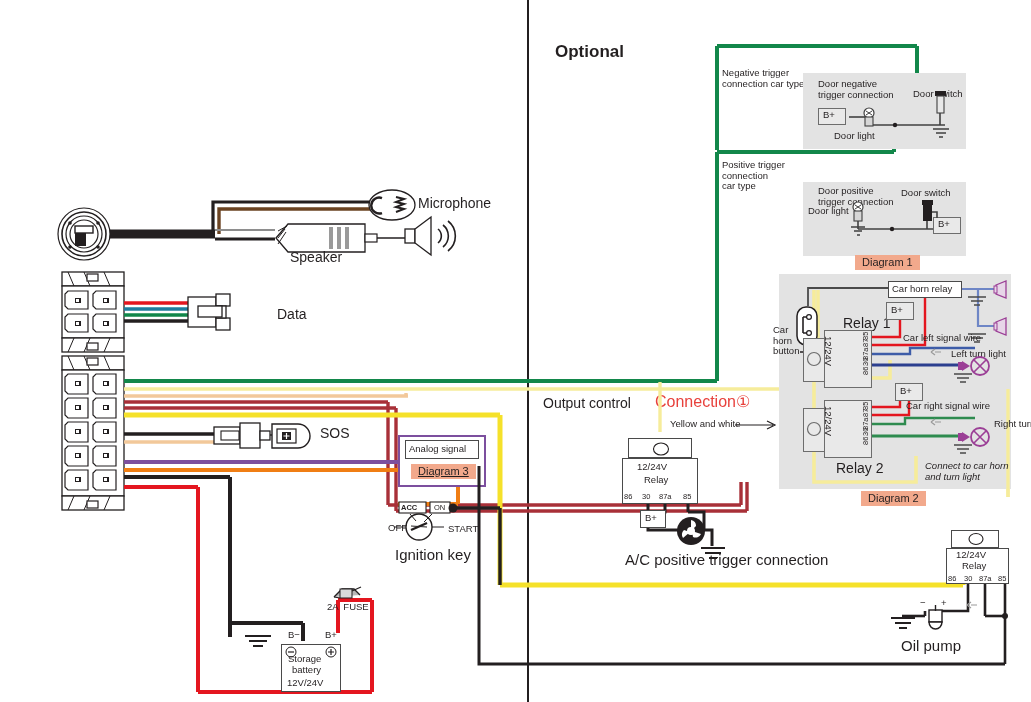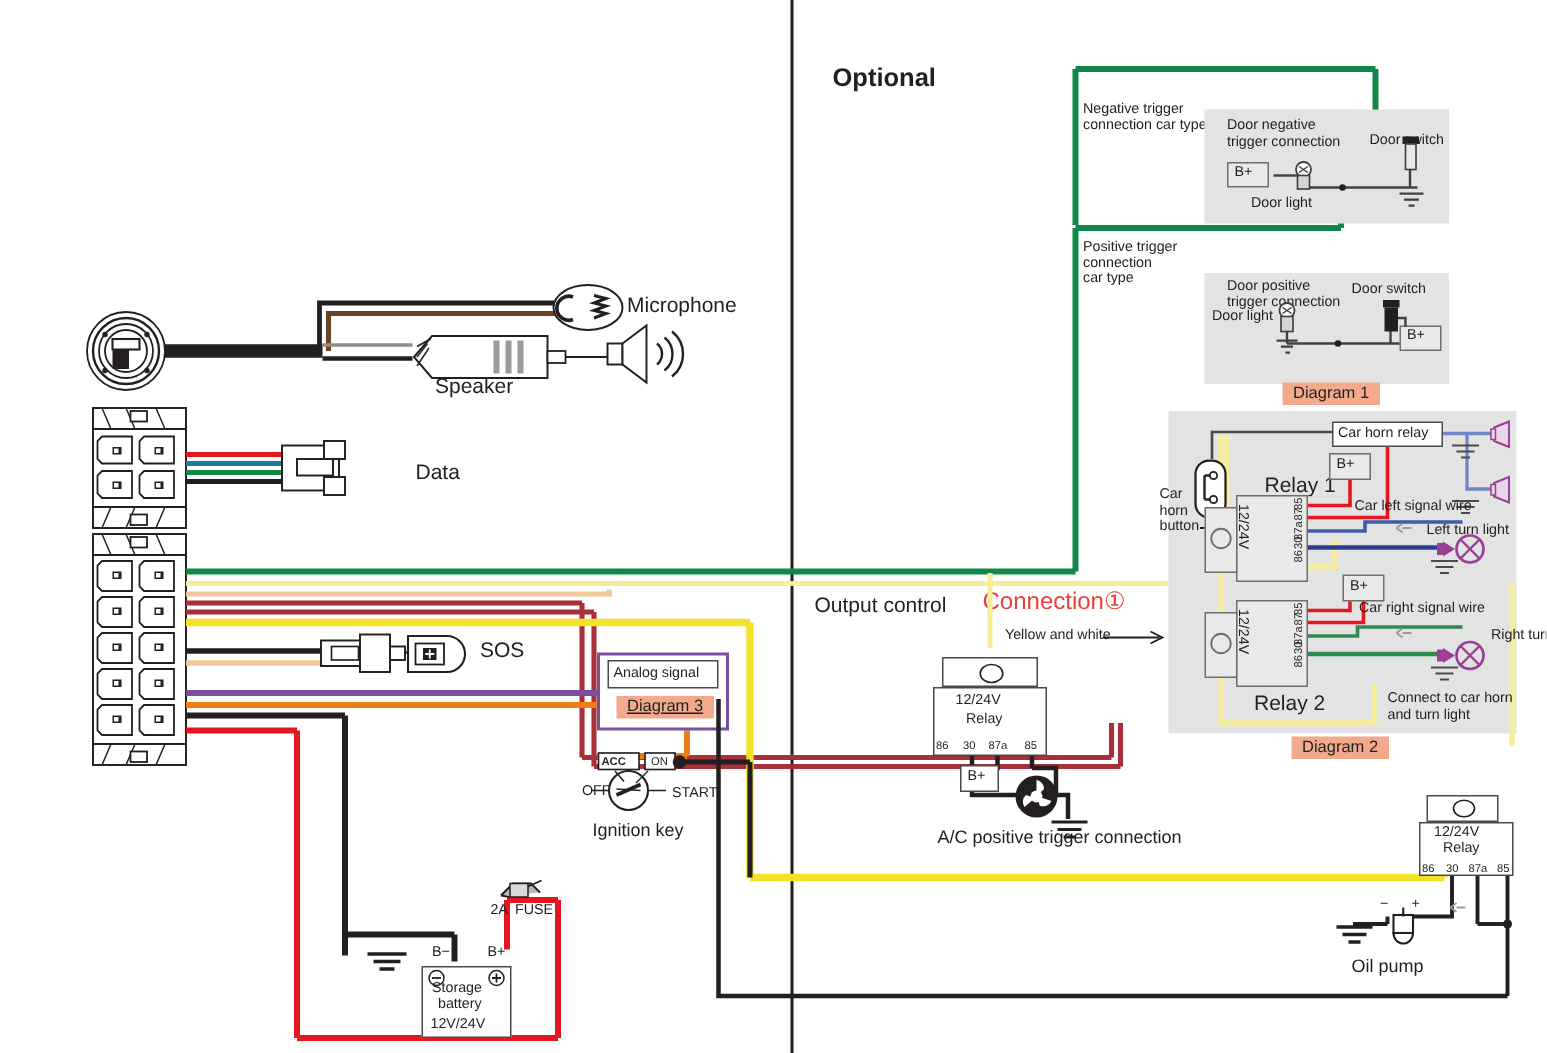--- a/index.html
+++ b/index.html
@@ -4,21 +4,21 @@
 <style>
   html,body{margin:0;padding:0;background:#fff;}
   body{font-family:"Liberation Sans",sans-serif;}
   #stage{position:relative;width:1031px;height:702px;background:#fff;overflow:hidden;}
   .abs{position:absolute;}
   .txt{position:absolute;color:#231f20;white-space:pre;line-height:1.12;}
   .title{font-size:20px;font-weight:bold;letter-spacing:.2px;}
   .optional{font-size:17px;font-weight:bold;}
   .lbl-sm{font-size:9.5px;}
   .lbl-xs{font-size:7.5px;}
-  .lbl-md{font-size:12px;}
+  .lbl-md{font-size:15px;}
   .lbl-lg{font-size:14px;}
   .conn1{font-size:16px;color:#e8413c;}
   .vline{position:absolute;background:#231f20;}
   .panel{position:absolute;background:#e3e3e3;}
   .box{position:absolute;border:1.2px solid #4a4a4a;background:#fff;box-sizing:border-box;}
   .boxgray{position:absolute;border:1.2px solid #6d6d6d;background:#e9e9e9;box-sizing:border-box;}
   .diagtag{position:absolute;background:#f2a98c;color:#231f20;font-size:11px;
            padding:1px 7px 2px 7px;box-sizing:border-box;}
   svg{position:absolute;overflow:visible;}
 </style>
@@ -499,21 +499,21 @@
   <svg style="left:958px;top:427px;width:34px;height:20px;">
     <circle cx="22" cy="10" r="9" fill="none" stroke="#9b3f96" stroke-width="1.8"></circle>
     <path d="M16,4 L28,16 M16,16 L28,4" stroke="#9b3f96" stroke-width="1.6"></path>
     <path d="M4,5 L12,10 L4,15 Z" fill="#9b3f96"></path>
     <path d="M0,6 h5 v8 h-5 Z" fill="#9b3f96"></path>
   </svg>
   <svg style="left:952px;top:443px;width:24px;height:14px;">
     <path d="M2,2 h18 M5,6 h12 M8,10 h6" stroke="#4a4a4a" stroke-width="1.4"></path>
   </svg>
 
-  <div class="txt lbl-sm" style="left:925px;top:461px;">Connect to car horn
+  <div class="txt lbl-sm" style="left:925px;top:461px;font-style:italic;">Connect to car horn
 and turn light</div>
   <div class="diagtag" style="left:861px;top:491px;">Diagram 2</div>
 
   <div class="box" style="left:951px;top:530px;width:48px;height:18px;"></div>
   <svg style="left:968px;top:533px;width:16px;height:13px;">
     <ellipse cx="8" cy="6" rx="7" ry="5.5" fill="#fff" stroke="#231f20" stroke-width="1.1"></ellipse>
   </svg>
   <div class="box" style="left:946px;top:548px;width:63px;height:36px;"></div>
   <div class="txt lbl-sm" style="left:956px;top:550px;">12/24V</div>
   <div class="txt lbl-sm" style="left:962px;top:561px;">Relay</div>

